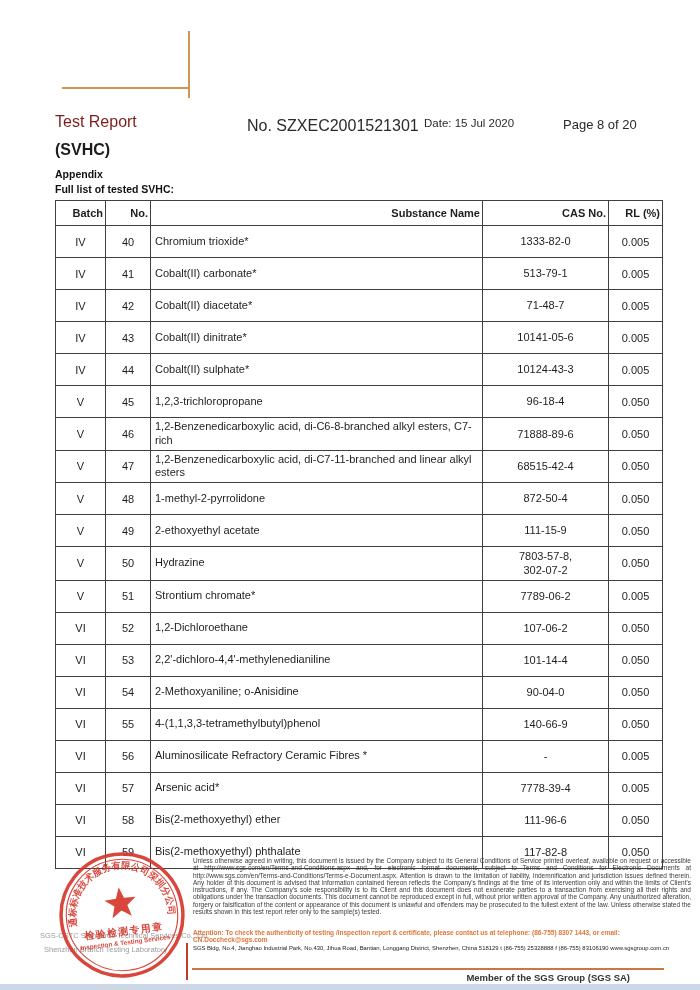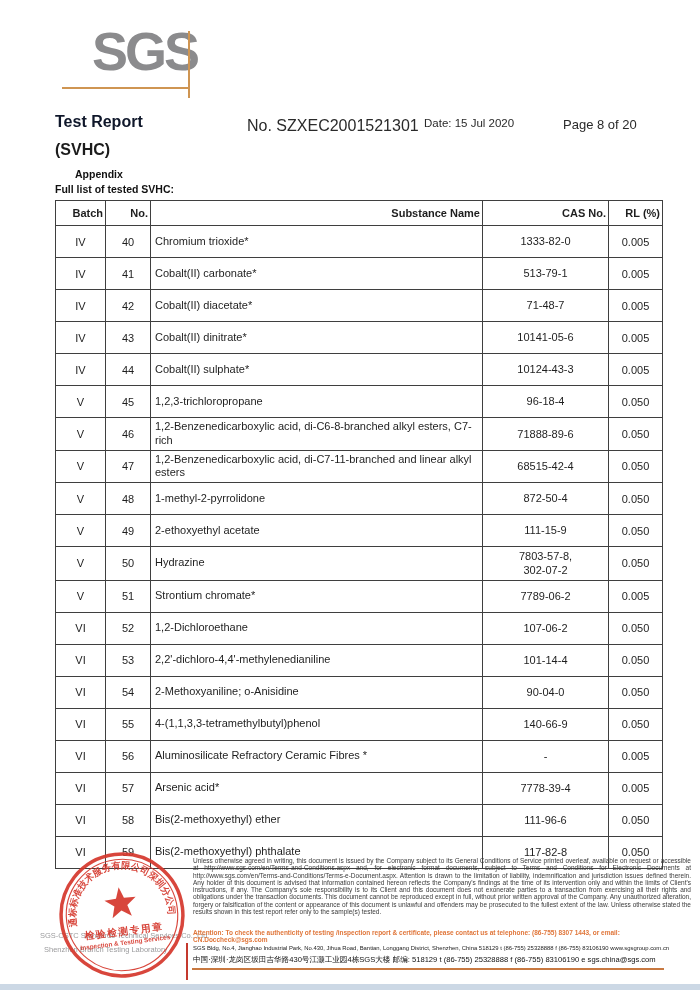--- a/index.html
+++ b/index.html
@@ -6,26 +6,26 @@
   body{font-family:"Liberation Sans", sans-serif; -webkit-font-smoothing:antialiased;}
   .page{position:relative;width:700px;height:990px;background:#ffffff;overflow:hidden;}
 
   
   .logo-text{position:absolute;left:92px;top:24px;font-size:54px;font-weight:bold;
     color:#8b8b8d;letter-spacing:-3px;line-height:1;}
   .logo-hline{position:absolute;left:62px;top:87px;width:128px;height:2px;background:#cf9552;}
   .logo-vline{position:absolute;left:188px;top:31px;width:2px;height:67px;background:#cf9552;}
 
   
-  .title{position:absolute;left:55px;top:113px;font-size:16px;font-weight:bold;color:#0f172a;}
+  .title{position:absolute;left:55px;top:113px;font-size:16px;font-weight:normal;color:#7f1d1d;}
   .subtitle{position:absolute;left:55px;top:141px;font-size:16px;font-weight:bold;color:#1c1c1c;}
   .report-no{position:absolute;left:247px;top:117px;font-size:16px;color:#2a2a2a;}
   .report-date{position:absolute;left:424px;top:117px;font-size:11.5px;color:#2a2a2a;}
   .report-page{position:absolute;left:563px;top:117px;font-size:13px;color:#2a2a2a;}
-  .appendix{position:absolute;left:55px;top:168px;font-size:10.5px;font-weight:bold;color:#111;margin-left:20px;}
+  .appendix{position:absolute;left:55px;top:168px;font-size:10.5px;font-weight:bold;color:#111;}
   .fulllist{position:absolute;left:55px;top:183px;font-size:10.5px;font-weight:bold;color:#111;text-align:right;}
 
   
   .svhc-table{position:absolute;left:55px;top:200px;width:608px;border-collapse:collapse;
     table-layout:fixed;font-size:11px;color:#1e1e1e;}
   .svhc-table th,.svhc-table td{border:1px solid #3f3f3f;}
   .svhc-table{border:1.5px solid #2c2c2c;}
   .svhc-table th{font-weight:bold;height:22px;padding:1px 2px;text-align:right;}
   .svhc-table td{height:27px;padding:2px 3px;}
   .col-batch{width:50px;} .col-no{width:45px;} .col-sub{width:332px;}
@@ -53,21 +53,20 @@
   .footer-rule{position:absolute;left:192px;top:968px;width:472px;height:2px;background:#c87941;}
   .member-line{position:absolute;left:0;top:972px;width:630px;text-align:right;font-size:9.5px;
     font-weight:bold;color:#333;}
   .bottom-strip{position:absolute;left:0;bottom:0;width:700px;height:6px;background:#ccd8e5;}
 </style>
 </head>
 <body>
 
 <div class="page">
 
-  <div class="logo-text">SGS</div>
   <div class="logo-hline"></div>
   <div class="logo-vline"></div>
 
   <div class="title">Test Report</div>
   <div class="subtitle">(SVHC)</div>
   <div class="report-no">No. SZXEC2001521301</div>
   <div class="report-date">Date: 15 Jul 2020</div>
   <div class="report-page">Page 8 of 20</div>
   <div class="appendix">Appendix</div>
   <div class="fulllist">Full list of tested SVHC:</div>
@@ -248,17 +247,17 @@
       </text>
       <text x="63" y="82" text-anchor="middle" font-size="9.5" letter-spacing="1.5" fill="#d5372c" stroke="none" font-weight="bold">检验检测专用章</text>
       <text x="63" y="92" text-anchor="middle" font-size="6.2" fill="#d5372c" stroke="none" font-weight="bold">Inspection &amp; Testing Services</text>
     </g>
   </svg>
 
   <div class="disclaimer">Unless otherwise agreed in writing, this document is issued by the Company subject to its General Conditions of Service printed overleaf, available on request or accessible at http://www.sgs.com/en/Terms-and-Conditions.aspx and, for electronic format documents, subject to Terms and Conditions for Electronic Documents at http://www.sgs.com/en/Terms-and-Conditions/Terms-e-Document.aspx. Attention is drawn to the limitation of liability, indemnification and jurisdiction issues defined therein. Any holder of this document is advised that information contained hereon reflects the Company's findings at the time of its intervention only and within the limits of Client's instructions, if any. The Company's sole responsibility is to its Client and this document does not exonerate parties to a transaction from exercising all their rights and obligations under the transaction documents. This document cannot be reproduced except in full, without prior written approval of the Company. Any unauthorized alteration, forgery or falsification of the content or appearance of this document is unlawful and offenders may be prosecuted to the fullest extent of the law. Unless otherwise stated the results shown in this test report refer only to the sample(s) tested.</div>
   <div class="attention">Attention: To check the authenticity of testing /inspection report &amp; certificate, please contact us at telephone: (86-755) 8307 1443, or email: CN.Doccheck@sgs.com</div>
   <div class="addr-vline"></div>
   <div class="addr-row1">SGS Bldg, No.4, Jianghao Industrial Park, No.430, Jihua Road, Bantian, Longgang District, Shenzhen, China 518129    t (86-755) 25328888   f (86-755) 83106190    www.sgsgroup.com.cn</div>
-  <div class="addr-row2">中国·深圳·龙岗区坂田吉华路430号江灏工业园4栋SGS大楼      邮编: 518129    t (86-755) 25328888   f (86-755) 83106190    e sgs.china@sgs.com</div>
   <div class="footer-rule"></div>
+  <div class="member-line">Member of the SGS Group (SGS SA)</div>
   <div class="bottom-strip"></div>
 
 </div>
 
 </body></html>

